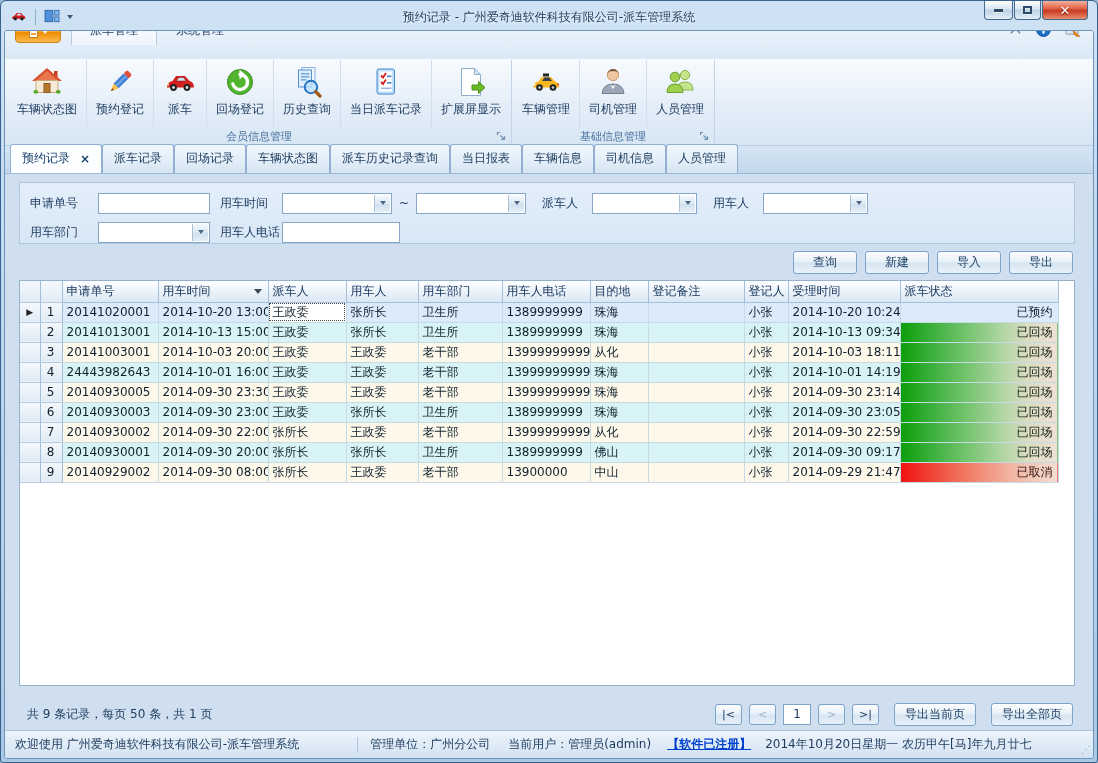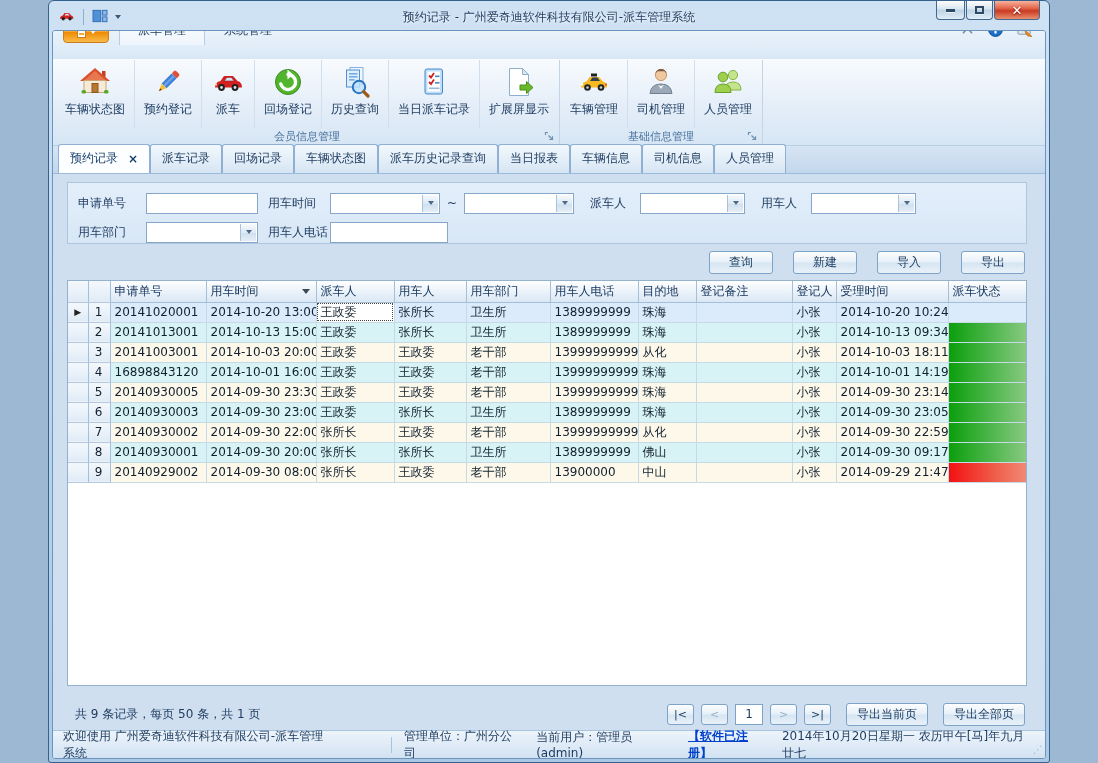--- a/index.html
+++ b/index.html
@@ -1,19 +1,19 @@
 <!DOCTYPE html>
 <html><head>
 <meta charset="utf-8">
 <style>
   * { margin:0; padding:0; box-sizing:border-box; }
   html,body { background:#9db8d2; }
   body { font-family:"DejaVu Sans","Liberation Sans",sans-serif; font-size:12px; color:#1c3a5e; }
 
-  .window{ width:1002px; height:763px; position:relative; margin:0 auto;
+  .window{ width:1098px; height:763px; position:relative; margin:0 auto;
     background:linear-gradient(#cfe2f4,#aac8e4); border:1px solid #35618f;
     border-radius:6px 6px 3px 3px; padding:3px; overflow:hidden; }
 
   
   .titlebar{ height:26px; position:relative; display:flex; align-items:center; padding-left:6px; }
   .qat{ display:flex; align-items:center; gap:5px; z-index:2; }
   .qat-sep{ width:1px; height:16px; background:#8fb0cc; margin:0 3px; }
   .qat .dd-arr{ width:0; height:0; border-left:3px solid transparent; border-right:3px solid transparent; border-top:4px solid #3a5a7a; margin-left:2px; }
   .title-text{ position:absolute; left:0; right:0; text-align:center; color:#1c3a5e; text-shadow:0 1px 3px #fff; font-size:12px; }
   .win-controls{ position:absolute; right:6px; top:-3px; display:flex; z-index:3; }
@@ -71,21 +71,21 @@
   .tin{ width:112px; } .tin2{ width:118px; }
   .combo{ position:relative; height:21px; border:1px solid #86a7c8; background:#fff; }
   .cw110{ width:110px; } .cw105{ width:105px; } .cw112{ width:112px; }
   .combo-btn{ position:absolute; top:1px; right:1px; bottom:1px; width:16px;
     background:linear-gradient(#f7fafd,#dde9f4 50%,#cfdfee 52%,#e4eef7); border-left:1px solid #aac2d8;
     display:flex; align-items:center; justify-content:center; }
   .combo-btn .arr{ width:0; height:0; border-left:3.5px solid transparent; border-right:3.5px solid transparent; border-top:4px solid #4a6a8a; }
   .tilde{ margin:0 7px; color:#1c3a5e; }
   .gap10{ margin-left:10px; } .gap16{ margin-left:16px; }
 
-  .actions-row{ height:36px; display:flex; align-items:center; justify-content:flex-end; gap:20px; padding-right:2px; }
+  .actions-row{ height:36px; display:flex; align-items:center; justify-content:flex-end; gap:8px; padding-right:2px; }
   .btn{ min-width:64px; height:23px; padding:0 10px; border:1px solid #7da3c8; border-radius:3px;
     background:linear-gradient(#fcfdfe,#e7f0f8 48%,#d5e5f2 52%,#e9f1f9);
     color:#16385e; display:flex; align-items:center; justify-content:center; font-size:12px; cursor:default; }
 
   
   .grid-wrap{ height:406px; background:#fff; border:1px solid #94b2cc; overflow:hidden; }
   table.grid{ border-collapse:collapse; table-layout:fixed; width:1038px; font-size:12px; color:#10202e; }
   .grid th, .grid td{ height:20px; padding:0 4px; border-right:1px solid #c4dbe6; border-bottom:1px solid #c4dbe6; white-space:nowrap; overflow:hidden; font-weight:normal; text-align:left; }
   .grid thead th{ background:linear-gradient(#fefeff,#e9f1f9 55%,#dae7f4); border-right:1px solid #a6bfd8; border-bottom:1px solid #a6bfd8; color:#1b3a60; height:21px; position:relative; }
   .grid th.ind, .grid td.ind{ background:linear-gradient(#f4f8fc,#e0ebf6); border-right:1px solid #a6bfd8; border-bottom:1px solid #b4c9dd; }
@@ -480,21 +480,21 @@
                 <td class="data">13999999999</td>
                 <td class="data">从化</td>
                 <td class="data"></td>
                 <td class="data">小张</td>
                 <td class="data">2014-10-03 18:11</td>
                 <td class="data status st-returned">已回场</td>
               </tr>
               <tr class="r-cyan">
                 <td class="ind cur-ind"></td>
                 <td class="ind num">4</td>
-                <td class="data">16898843120</td>
+                <td class="data">24443982643</td>
                 <td class="data">2014-10-01 16:00</td>
                 <td class="data">王政委</td>
                 <td class="data">王政委</td>
                 <td class="data">老干部</td>
                 <td class="data">13999999999</td>
                 <td class="data">珠海</td>
                 <td class="data"></td>
                 <td class="data">小张</td>
                 <td class="data">2014-10-01 14:19</td>
                 <td class="data status st-returned">已回场</td>

